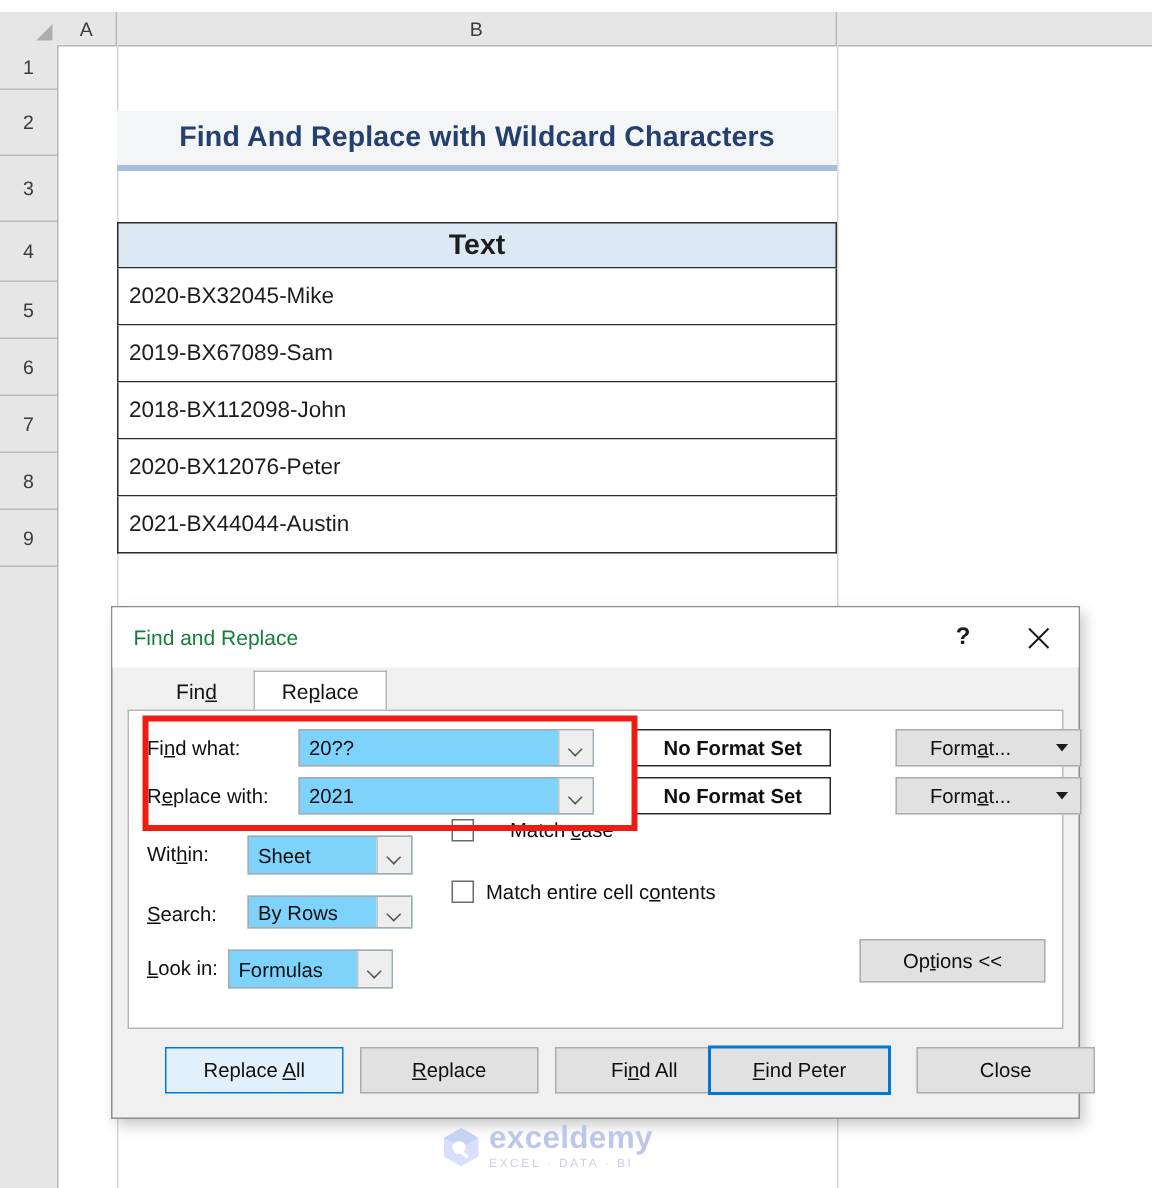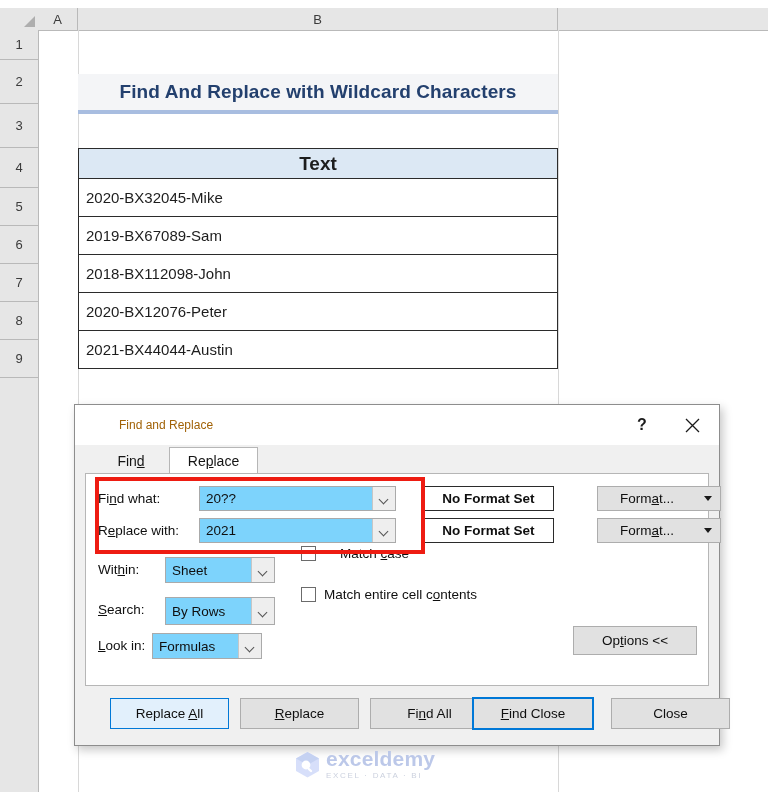--- a/index.html
+++ b/index.html
@@ -96,21 +96,21 @@
     box-shadow: 3px 4px 9px rgba(0,0,0,.22);
     box-sizing: border-box;
     font-size: 13.5px; color: #101010;
   }
   .dlg-title {
     height: 40px; background: #ffffff;
     display: flex; align-items: center;
     padding-left: 14px; box-sizing: border-box;
     position: relative;
   }
-  .dlg-title .t { font-size: 12px; color: #a16207; margin-left: 30px; }
+  .dlg-title .t { font-size: 14px; color: #15803d; }
   .dlg-help, .dlg-close {
     position: absolute; top: 0; height: 40px; width: 46px;
     display: flex; align-items: center; justify-content: center;
     font-size: 17px; color: #1a1a1a; cursor: default;
   }
   .dlg-help { right: 54px; font-weight: bold; font-size: 16px; }
   .dlg-close { right: 4px; }
   .dlg-close svg { display: block; }
 
   
@@ -369,21 +369,21 @@
       <div class="combo" style="left:79px;top:83px;width:110px;height:26px;">
         <span class="val">Sheet</span>
         <span class="arrow">
             <i class="chev"></i>
           </span>
       </div>
 
       <div class="lbl" style="left:12px;top:128px;">
         <span></span><u class="acc">S</u><span>earch:</span>
       </div>
-      <div class="combo" style="left:79px;top:123px;width:110px;height:28px;">
+      <div class="combo" style="left:79px;top:123px;width:110px;height:22px;">
         <span class="val">By Rows</span>
         <span class="arrow">
             <i class="chev"></i>
           </span>
       </div>
 
       <div class="lbl" style="left:12px;top:164px;">
         <span></span><u class="acc">L</u><span>ook in:</span>
       </div>
       <div class="combo" style="left:66px;top:159px;width:110px;height:26px;">
@@ -415,21 +415,21 @@
 
     <div class="btn" style="left:165px;top:293px;width:119px;height:31px;">
       <span><u class="acc">R</u><span>eplace</span></span>
     </div>
 
     <div class="btn" style="left:295px;top:293px;width:119px;height:31px;">
       <span><span>Fi</span><u class="acc">n</u><span>d All</span></span>
     </div>
 
     <div class="btn primary-focus" style="left:397px;top:292px;width:122px;height:33px;">
-      <span><u class="acc">F</u><span>ind Close</span></span>
+      <span><u class="acc">F</u><span>ind Peter</span></span>
     </div>
 
     <div class="btn" style="left:536px;top:293px;width:119px;height:31px;">
       <span>Close</span>
     </div>
   </div>
 
   <div class="wm">
     <div class="wm-cube">
       <svg width="25" height="27" viewBox="0 0 25 27" aria-hidden="true">

